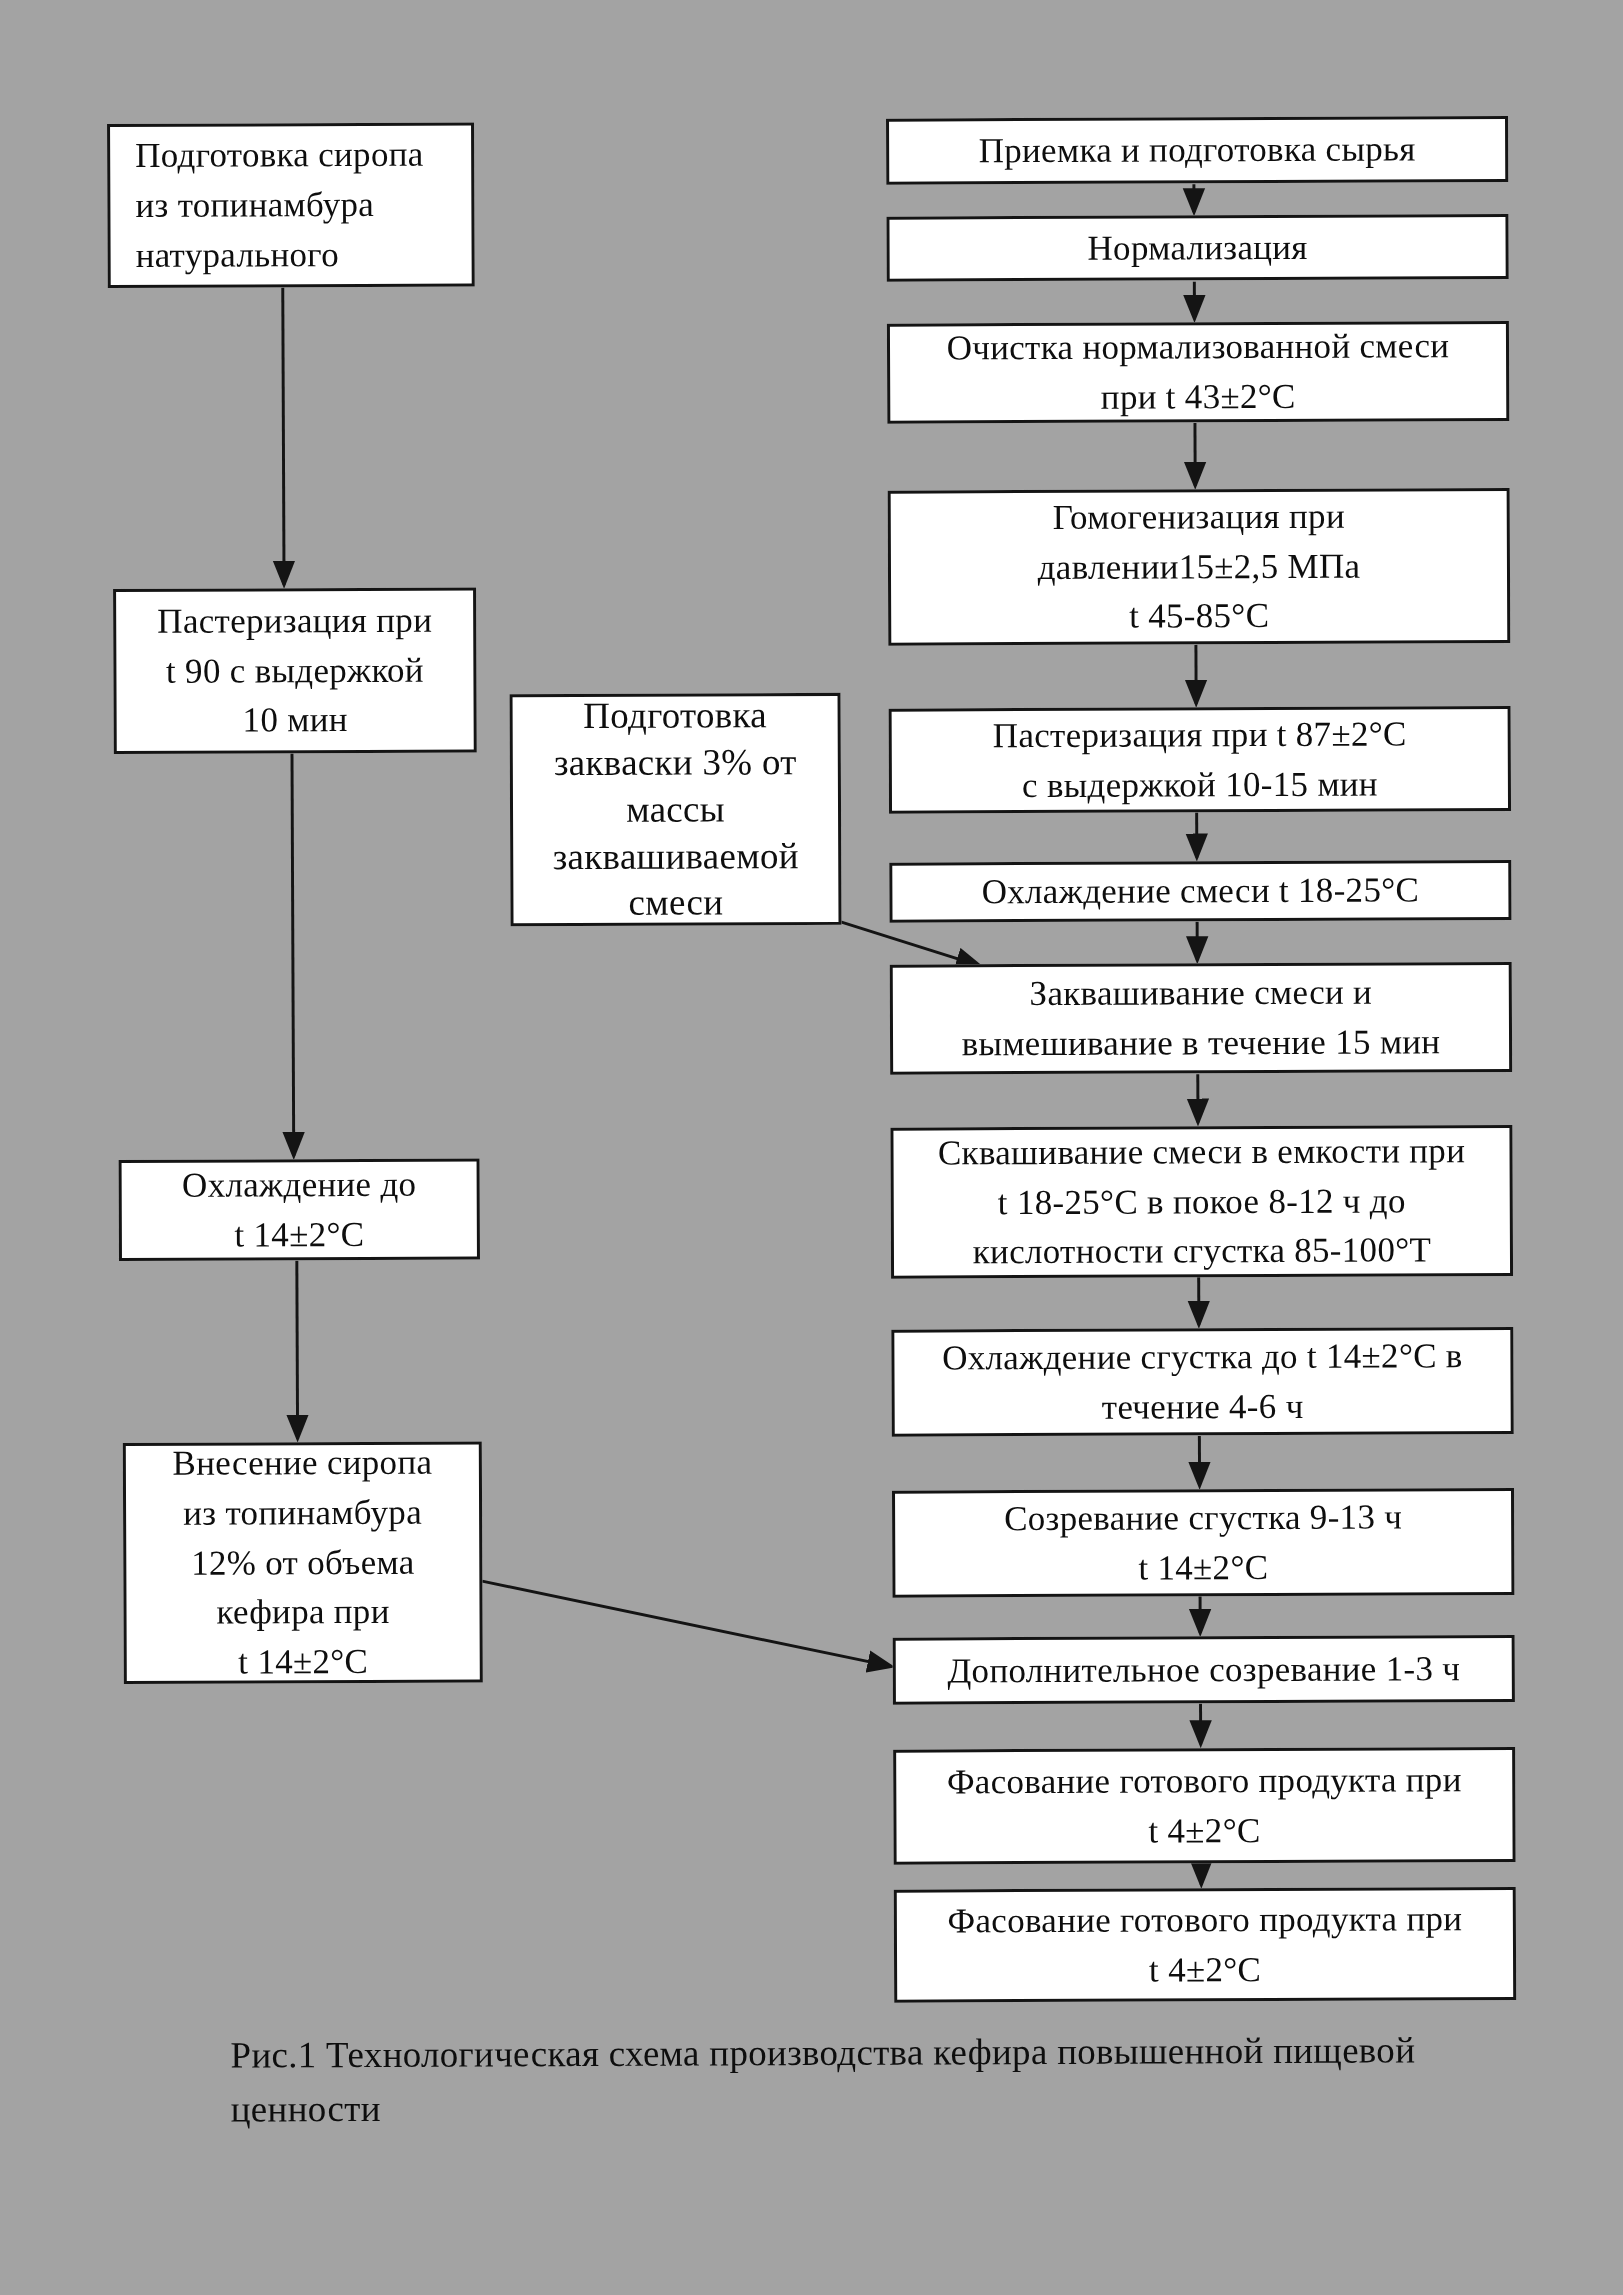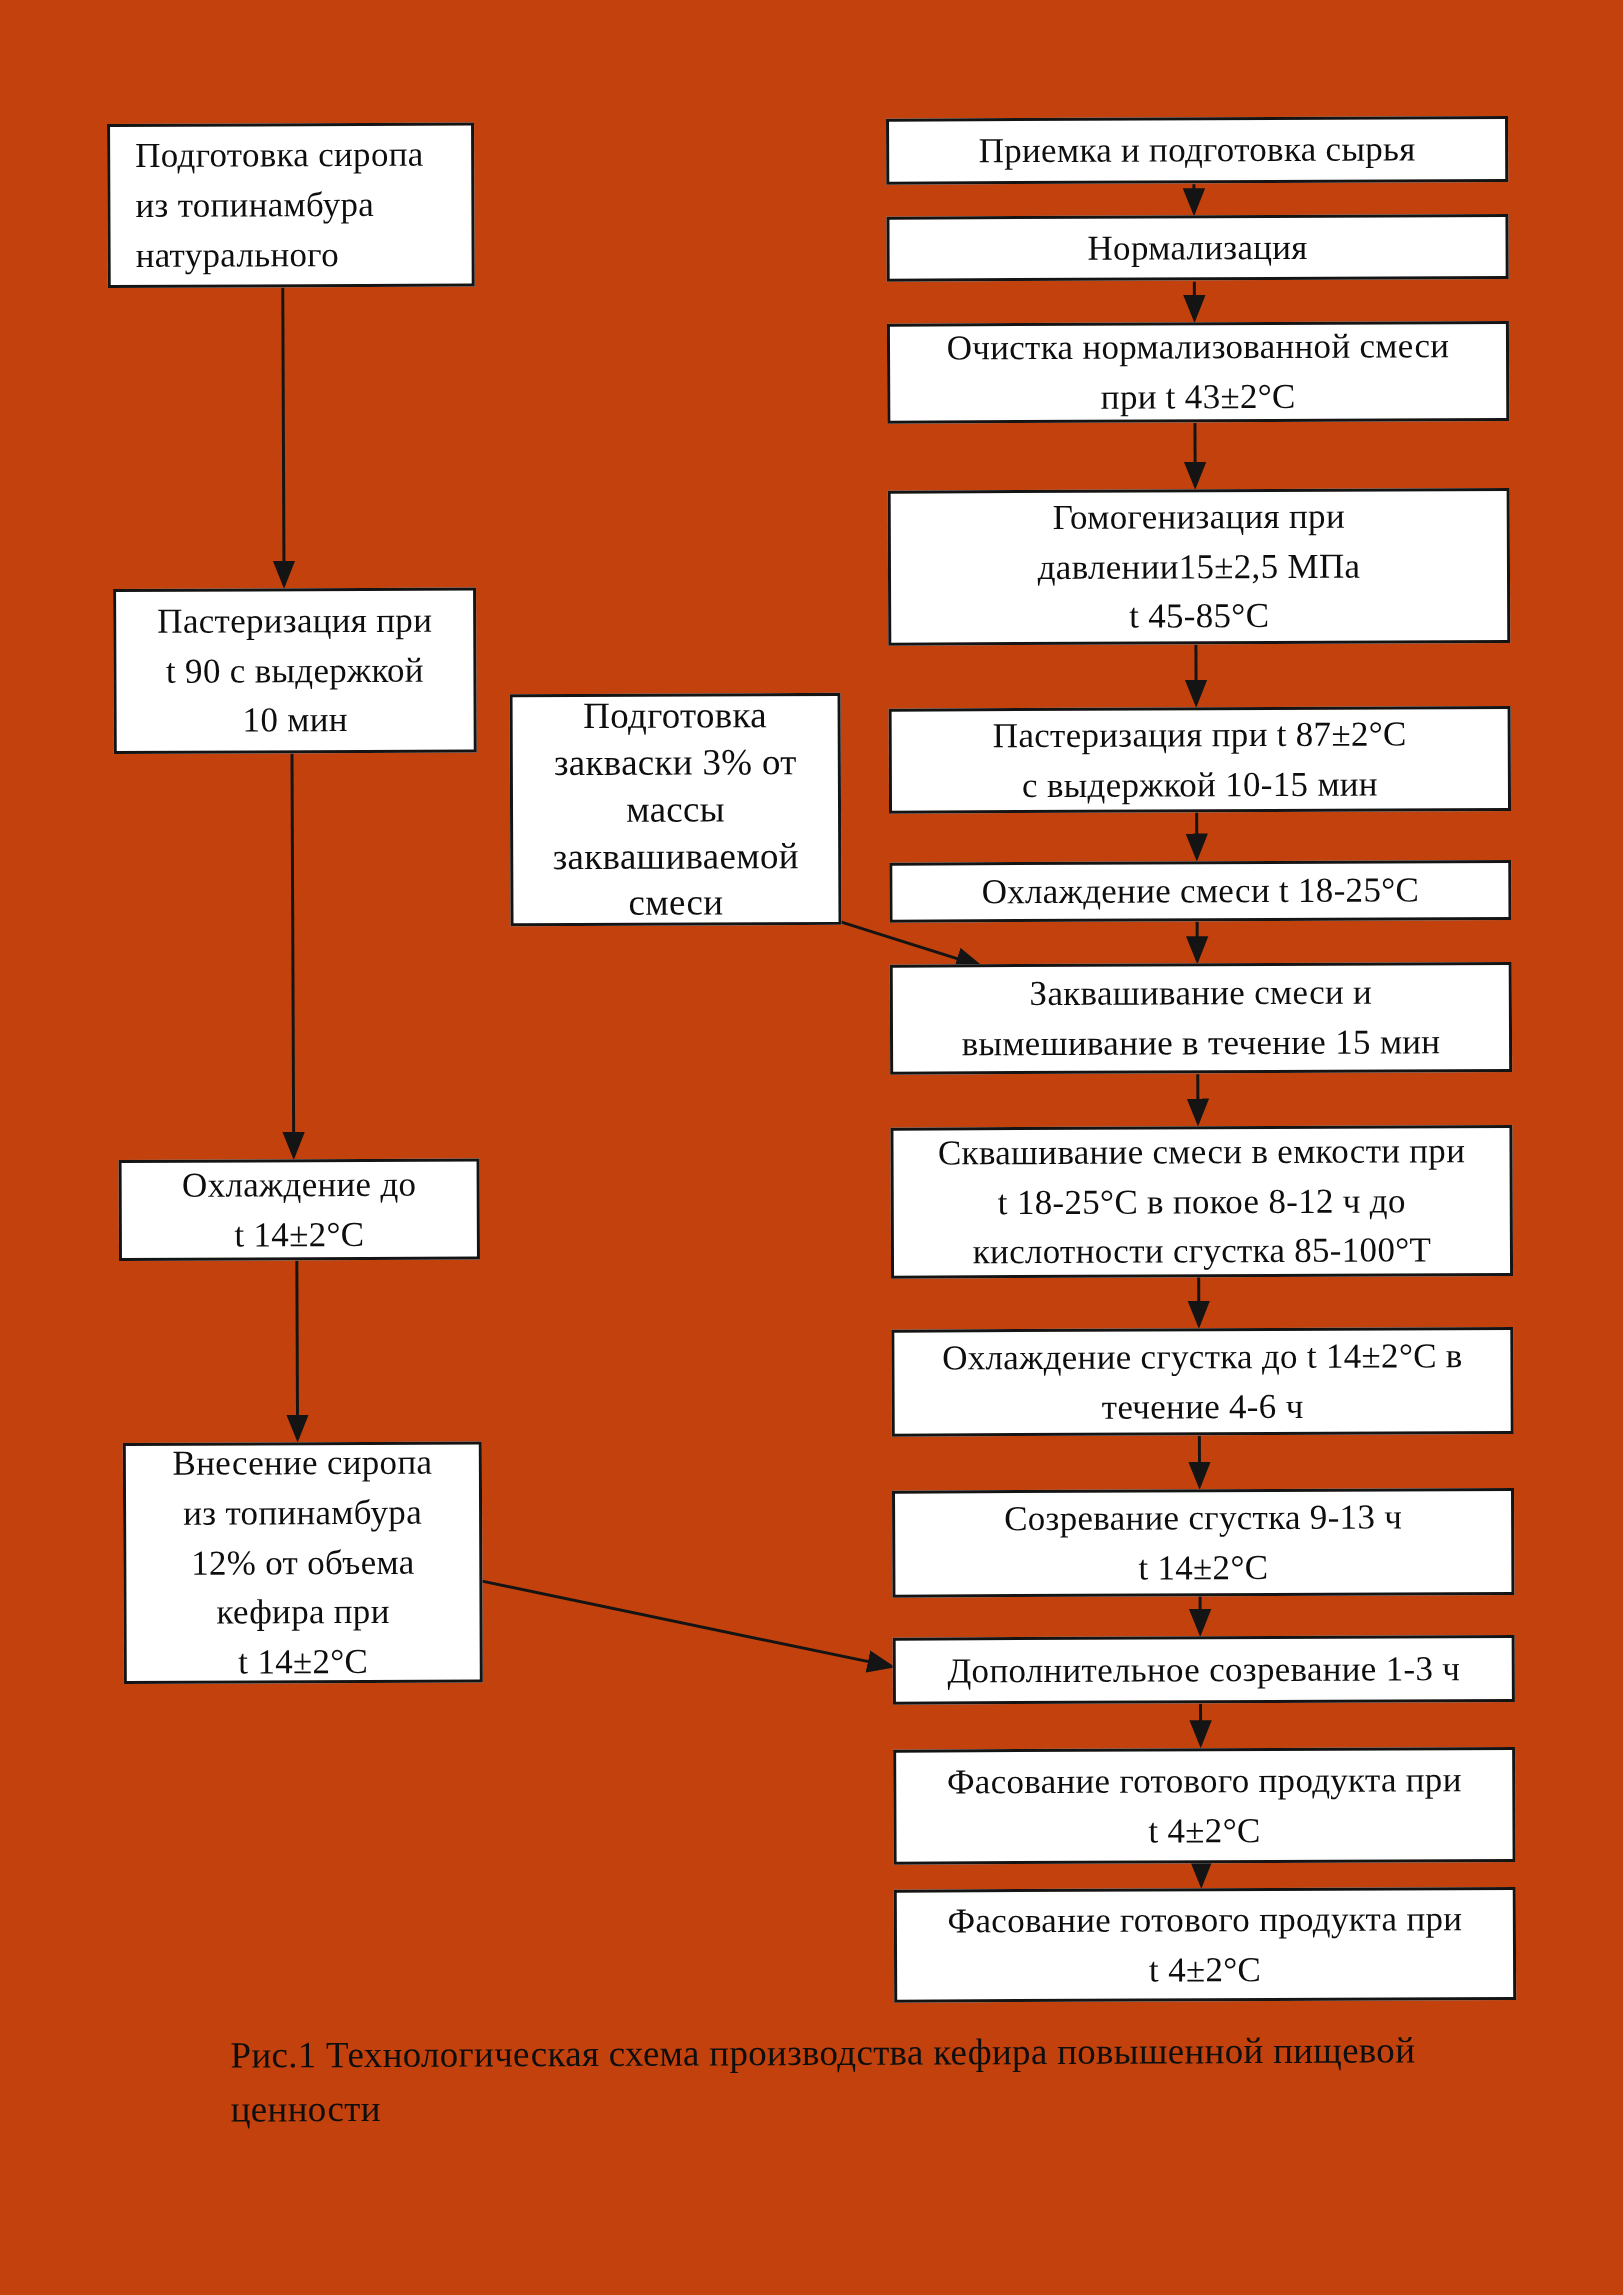--- a/index.html
+++ b/index.html
@@ -4,21 +4,21 @@
 <style>
   html, body {
     margin: 0;
     padding: 0;
     background: #e8e8e8;
   }
   .page {
     position: relative;
     width: 1623px;
     height: 2295px;
-    background: #c2410c;
+    background: #a3a3a3;
     overflow: hidden;
     font-family: "Liberation Serif", "DejaVu Serif", serif;
     color: #0e0e0e;
   }
   .tilt {
     position: absolute;
     left: 0; top: 0;
     width: 100%; height: 100%;
     transform: rotate(-0.25deg);
     transform-origin: 50% 45%;

